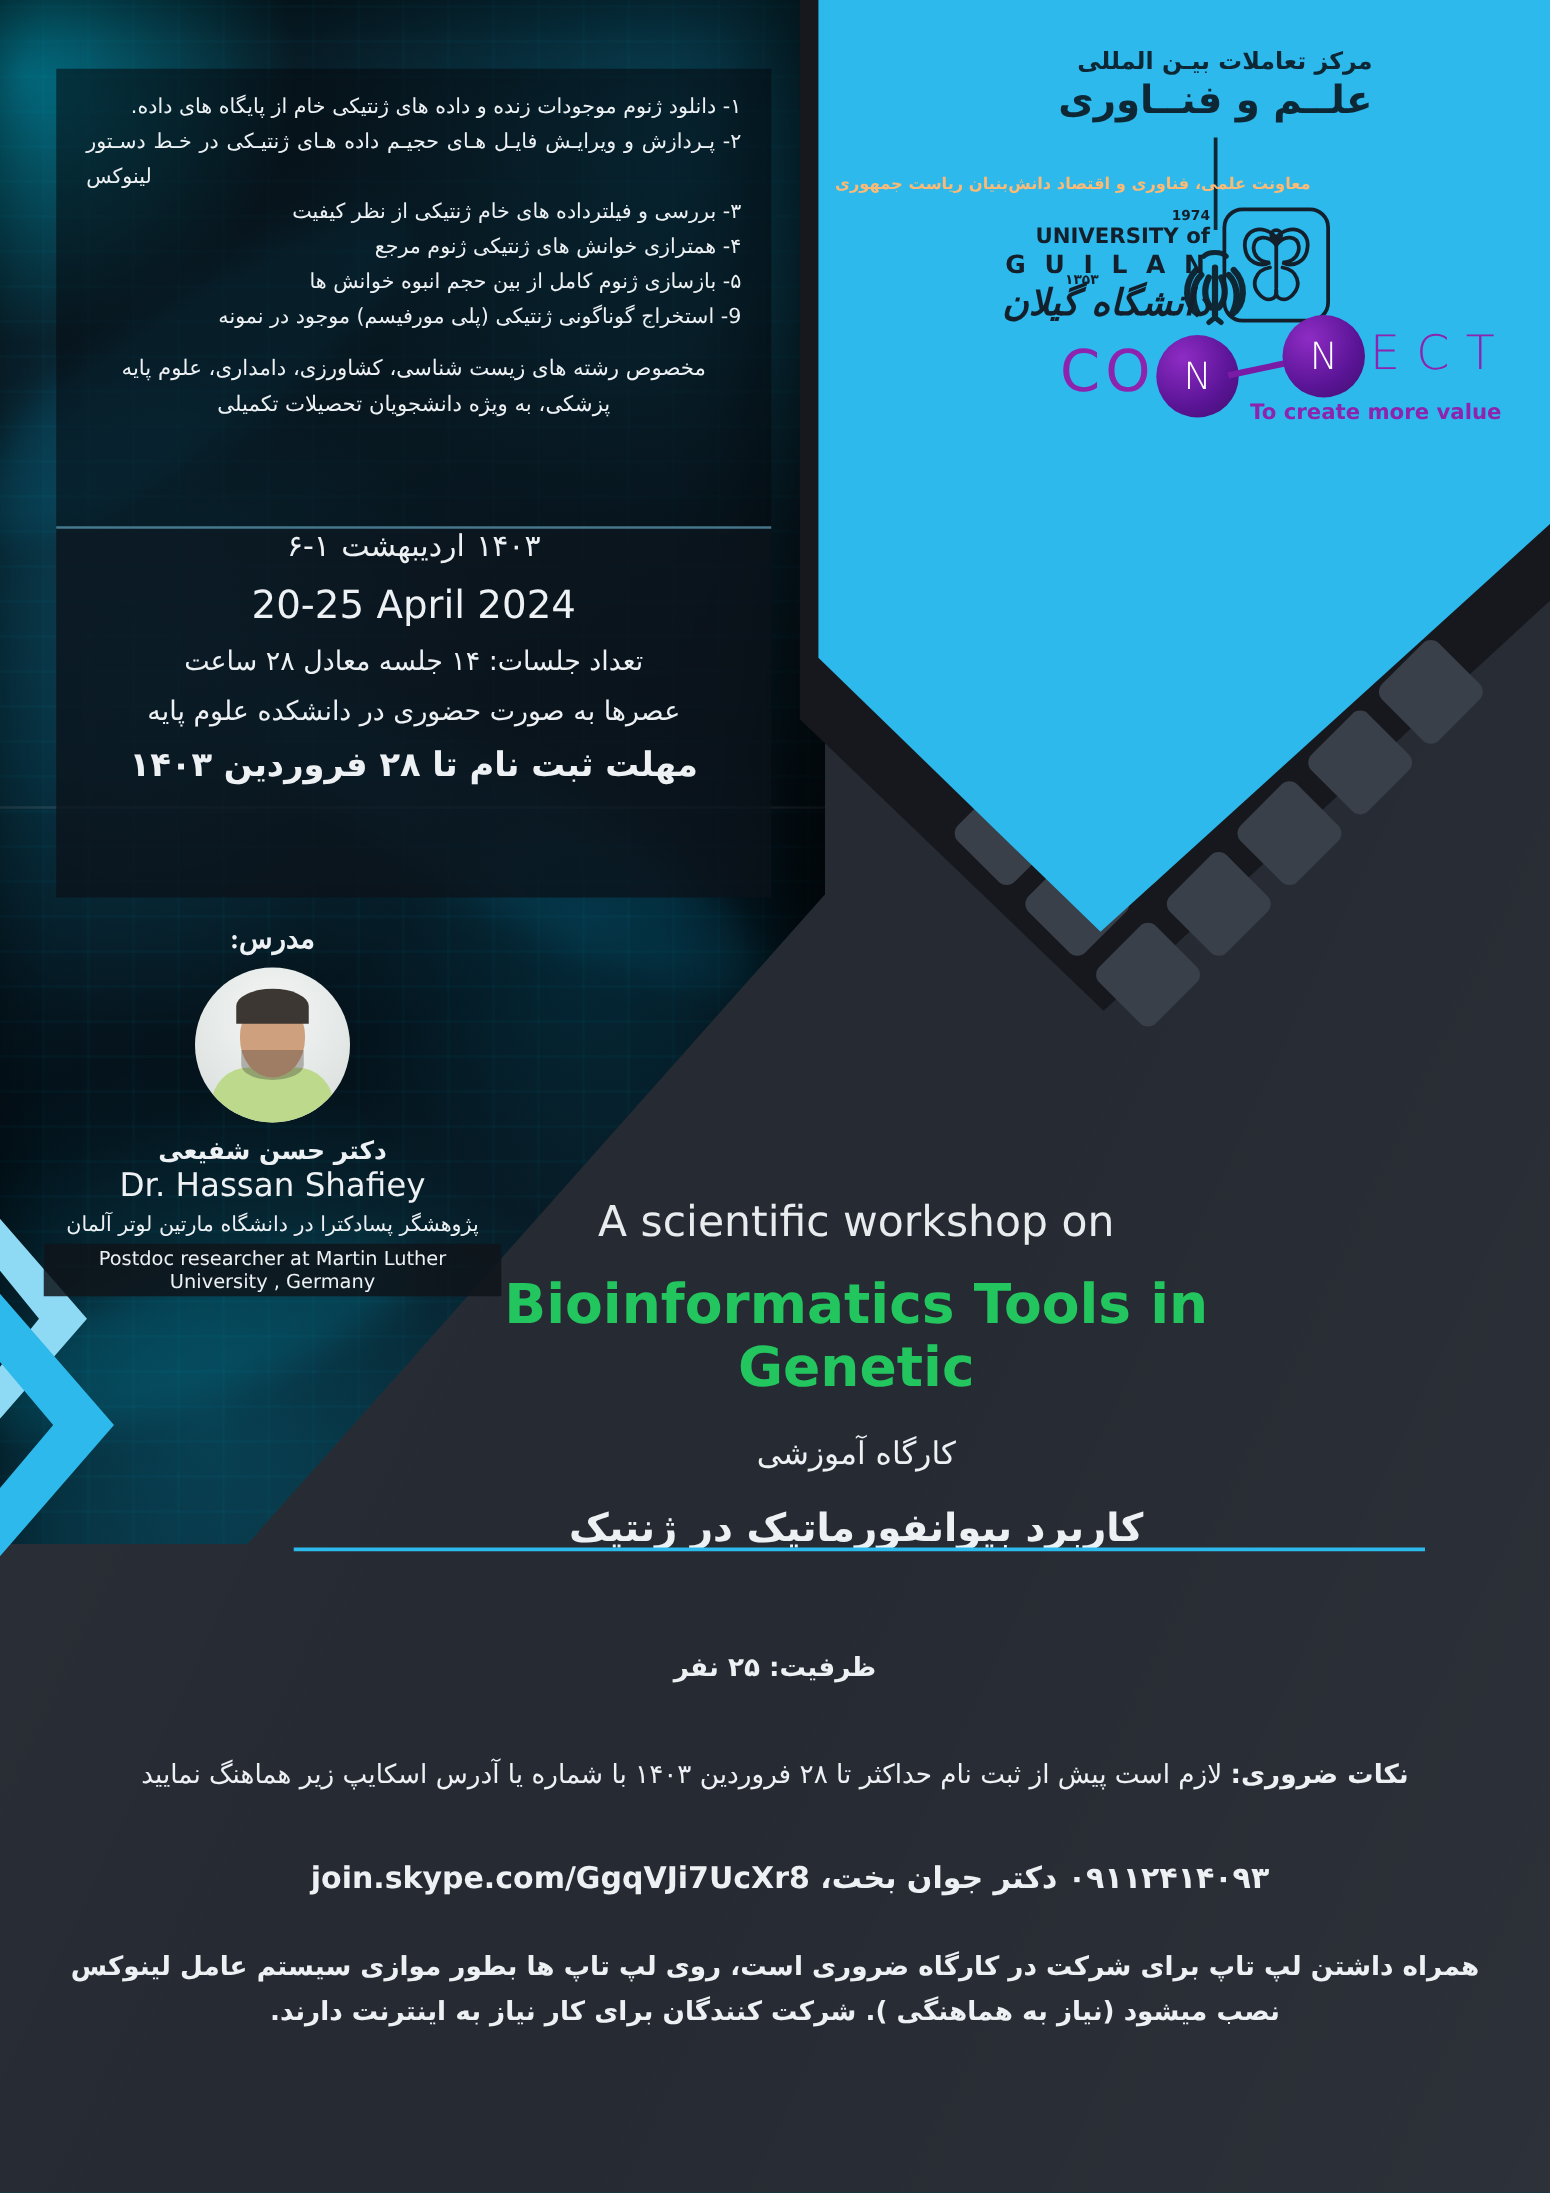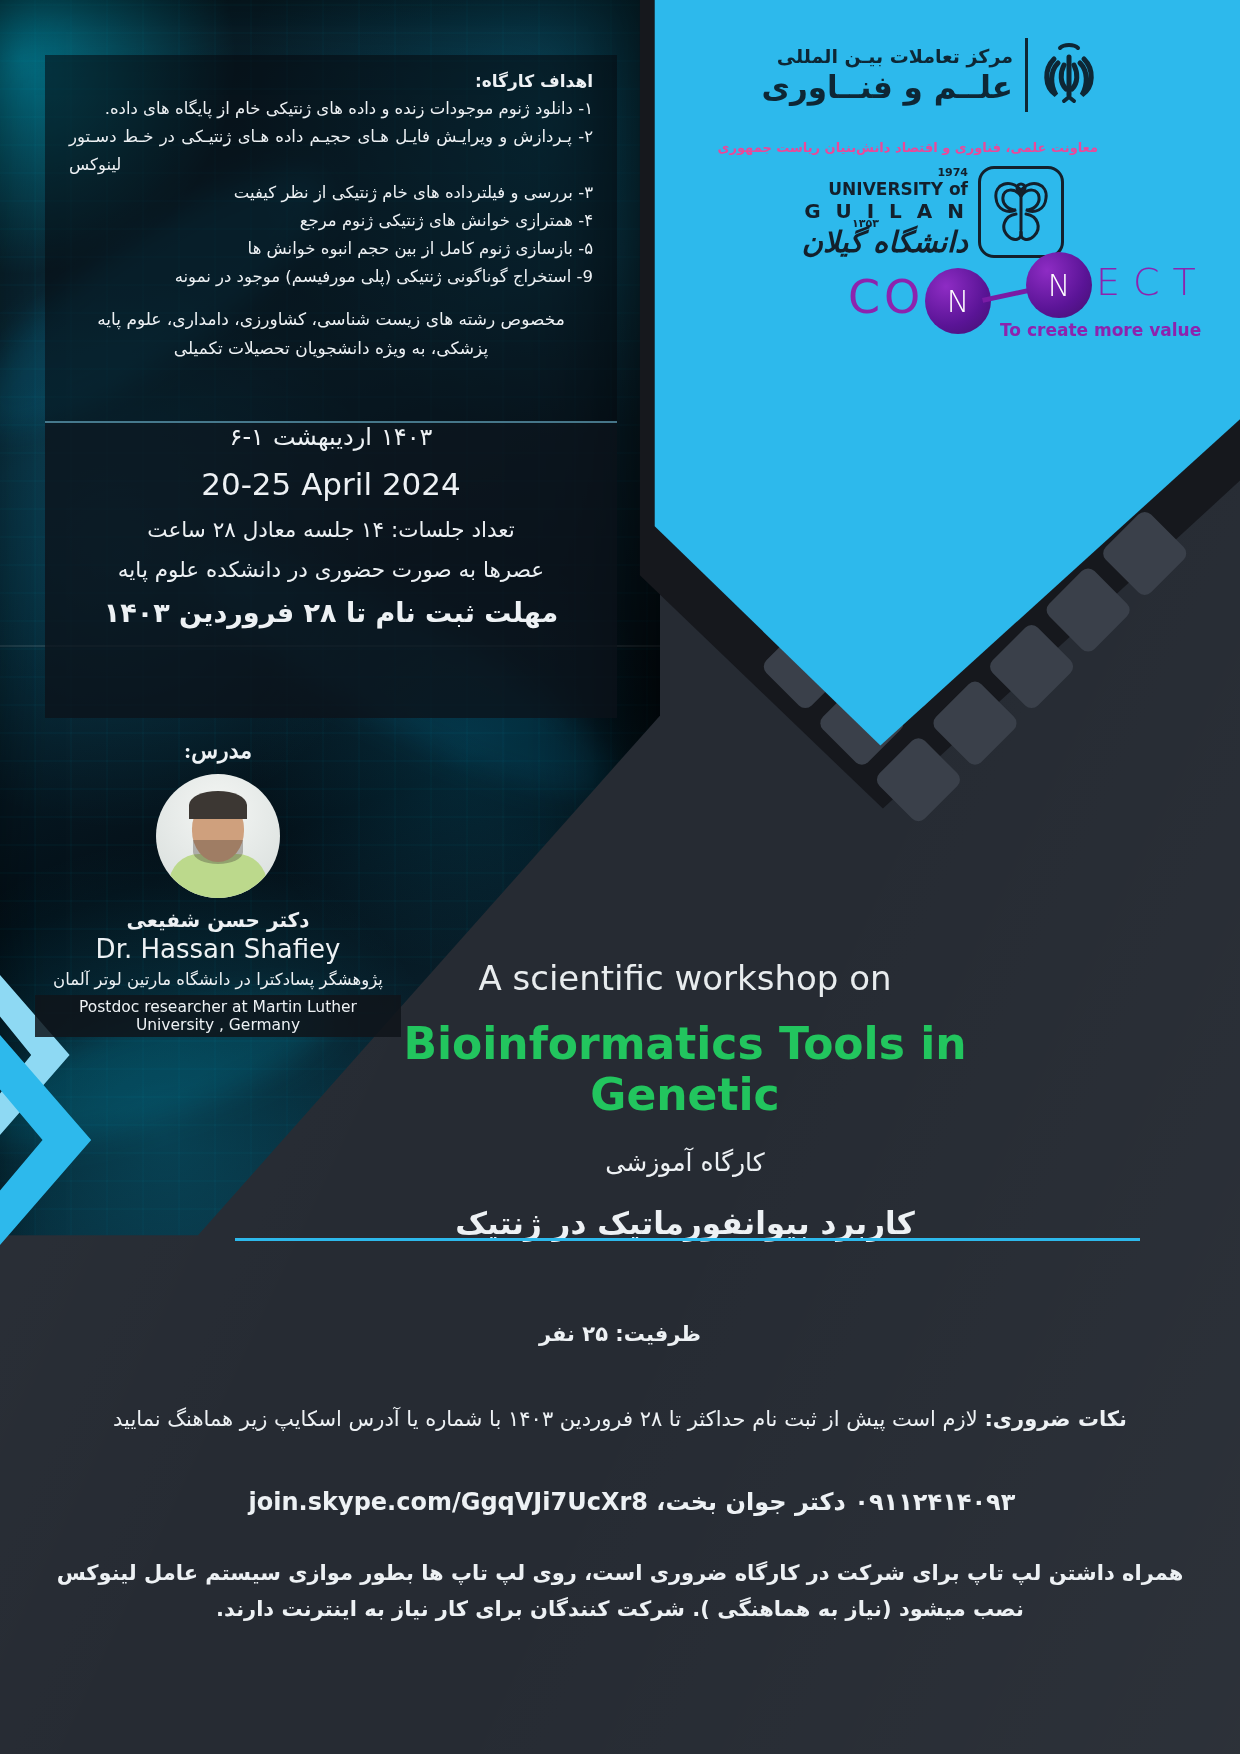--- a/index.html
+++ b/index.html
@@ -36,27 +36,27 @@
   .tiles span{background:#3a404a;border-radius:9px;}
   .cyan-shape{position:absolute;inset:0;background:#2db9ec;
     clip-path:polygon(52.8% 0,100% 0,100% 23.9%,71% 42.5%,52.8% 30%);}
   .chevron{position:absolute;}
   .chev-light{left:0;top:975px;width:120px;height:160px;background:#8ed9f3;
     clip-path:polygon(0 0,58% 50%,0 100%,0 74%,26% 50%,0 26%);}
   .chev-bright{left:0;top:1035px;width:152px;height:210px;background:#2db9ec;
     clip-path:polygon(0 0,60% 50%,0 100%,0 74%,28% 50%,0 26%);}
   
   .cyan-content{position:absolute;inset:0;}
-  .gov{position:absolute;top:38px;right:142px;display:flex;align-items:center;gap:12px;color:#0e2735;}
+  .gov{position:absolute;top:38px;right:142px;display:flex;align-items:center;gap:12px;color:#0e2735;flex-direction:column;}
   .gov-text{text-align:right;}
   .gov-l1{font-size:19px;font-weight:bold;}
   .gov-l2{font-size:31px;font-weight:bold;margin-top:2px;}
   .gov-divider{width:3px;height:74px;background:#0e2735;}
-  .gov-sub{position:absolute;top:140px;right:142px;width:430px;text-align:right;
-           font-size:13px;font-weight:bold;color:#ec4899;}
+  .gov-sub{position:absolute;top:140px;right:142px;width:430px;
+           font-size:13px;font-weight:bold;color:#fdba74;}
   .guilan{position:absolute;top:166px;right:176px;display:flex;gap:10px;align-items:flex-start;color:#13202c;}
   .guilan-text{text-align:right;min-width:170px;}
   .g-year{font-size:11px;font-weight:bold;}
   .g-l1{font-size:17px;font-weight:bold;}
   .g-l2{font-size:20px;font-weight:bold;letter-spacing:4px;}
   .g-fa{position:relative;font-size:29px;font-weight:bold;font-style:italic;white-space:nowrap;direction:rtl;margin-top:2px;}
   .g-fayear{position:absolute;top:-8px;left:54px;font-size:11px;font-weight:bold;font-style:normal;}
   .guilan-frame{width:86px;height:92px;border:3px solid #13202c;border-radius:16px;
     display:flex;align-items:center;justify-content:center;}
   .connect{position:absolute;color:#8d23ae;}
@@ -212,21 +212,20 @@
     <div class="connector"></div>
     <div class="ncircle nc2">
       <span>N</span>
     </div>
     <div class="connect ect">ECT</div>
     <div class="tagline">To create more value</div>
 
   </div>
 
   <div class="objectives">
-    <div class="obj-title">اهداف کارگاه:</div>
     <div class="obj-item">۱- دانلود  ژنوم موجودات زنده و داده های ژنتیکی خام  از پایگاه های داده.</div>
     <div class="obj-item justify">۲- پـردازش و ویرایـش فایـل هـای حجیـم داده هـای ژنتیـکی در خـط دسـتور لینوکس</div>
     <div class="obj-item">۳- بررسی و فیلترداده های خام ژنتیکی  از نظر کیفیت</div>
     <div class="obj-item">۴- همترازی خوانش های ژنتیکی ژنوم مرجع</div>
     <div class="obj-item">۵- بازسازی  ژنوم کامل از بین حجم انبوه خوانش ها</div>
     <div class="obj-item">9- استخراج گوناگونی ژنتیکی (پلی مورفیسم) موجود در نمونه</div>
     <div class="obj-audience">مخصوص رشته های زیست شناسی، کشاورزی، دامداری، علوم پایه پزشکی، به ویژه دانشجویان تحصیلات تکمیلی</div>
   </div>
 
   <div class="datebox">

